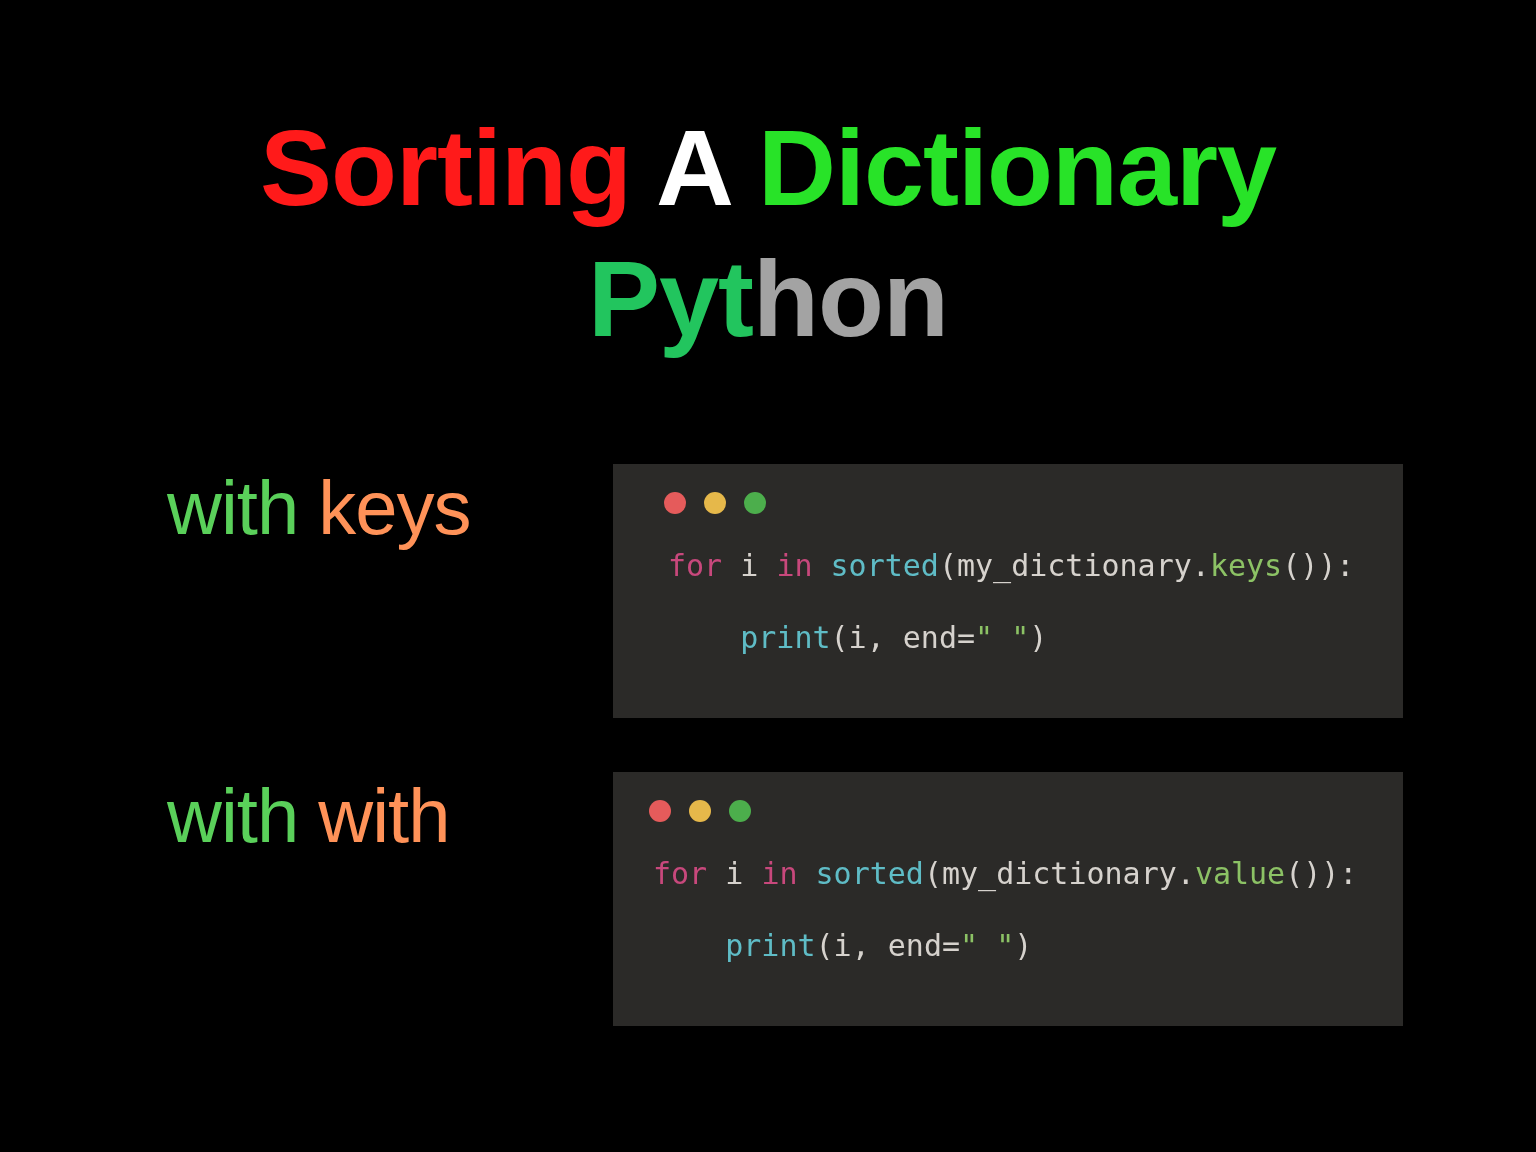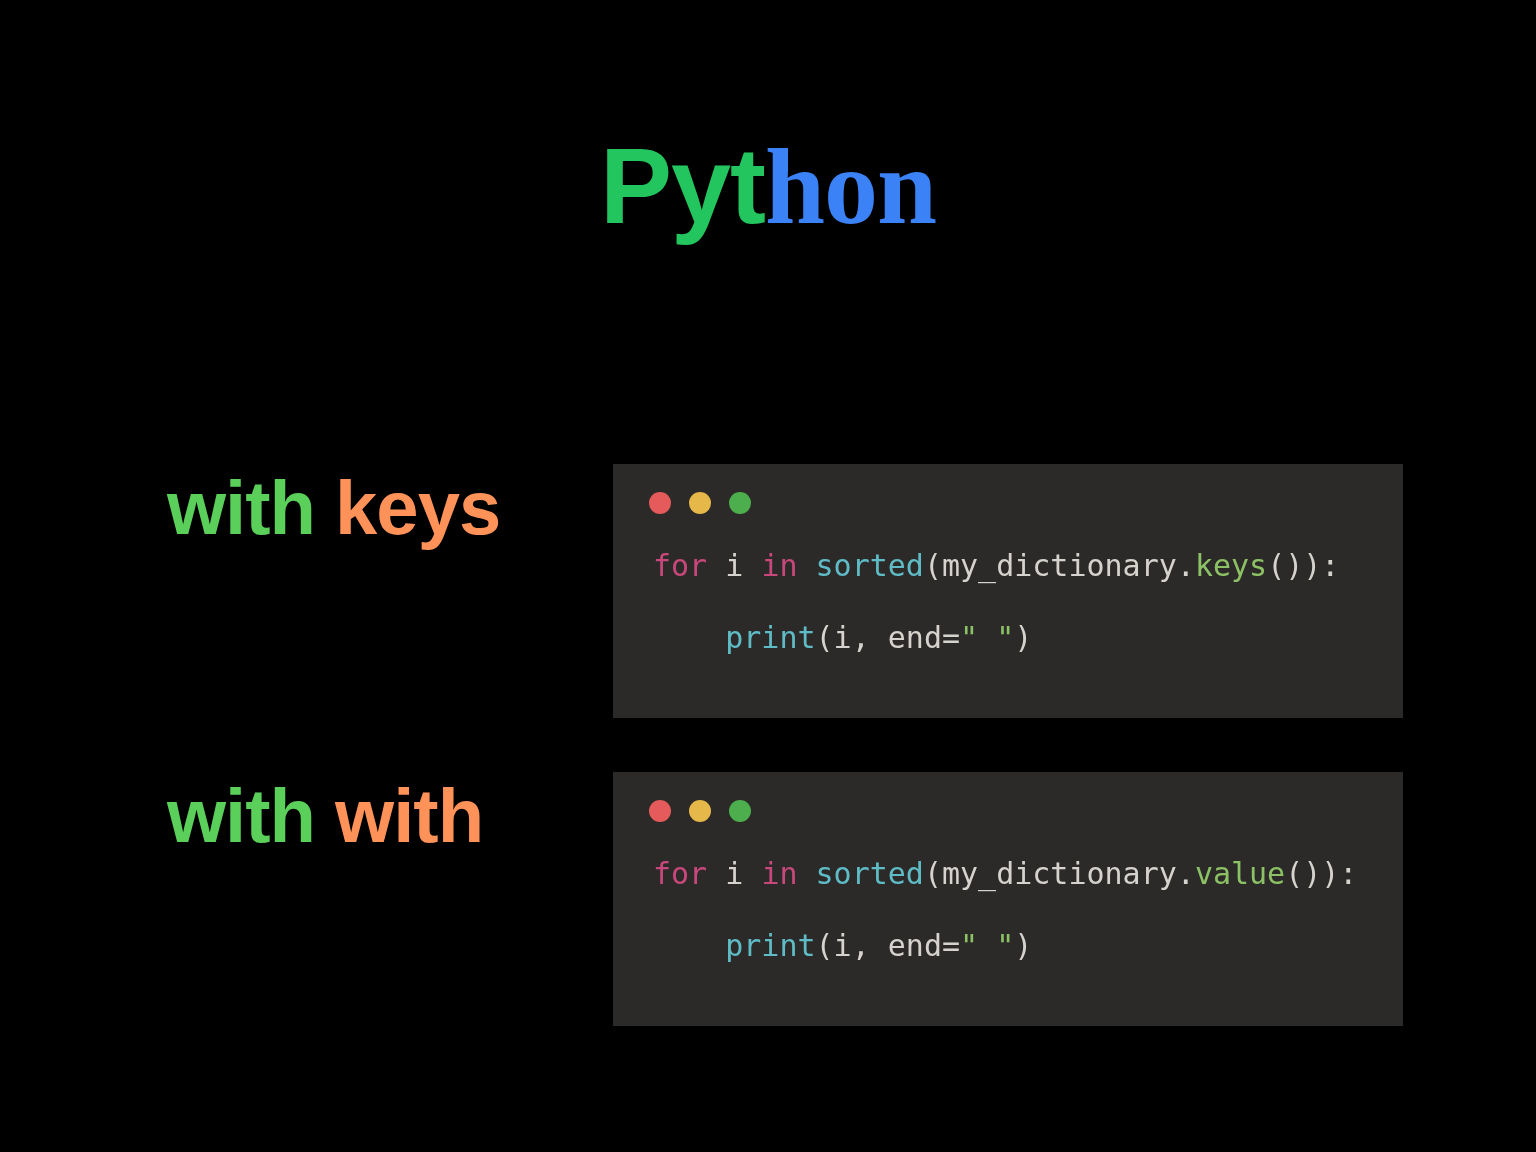--- a/index.html
+++ b/index.html
@@ -31,52 +31,52 @@
   }
   .title-line2 {
     font-size: 108px;
     letter-spacing: -1px;
     margin-top: 18px;
   }
   .t-red    { color: #ff1a1a; }
   .t-white  { color: #ffffff; }
   .t-green  { color: #28e328; }
   .t-cyan   { color: #22c55e; }
-  .t-yellow { color: #3b82f6; font-family: Liberation Serif, serif; }
+  .t-yellow { color: #a3a3a3; }
   .t-accent { color: #5ad05a; }
   .t-orange { color: #ff9258; }
 
   .row {
     position: absolute;
     left: 0;
     width: 1270px;
     display: flex;
     align-items: center;
   }
   .row1 { top: 368px; }
   .row2 { top: 676px; }
 
   .label {
     width: 460px;
     padding-left: 34px;
     box-sizing: border-box;
-    font-weight: 700;
+    font-weight: 400;
     font-size: 76px;
     letter-spacing: -1px;
   }
 
   .codebox {
     position: absolute;
     left: 480px;
     width: 790px;
     height: 254px;
     background: #2b2a28;
     box-sizing: border-box;
   }
-  .cb1 { top: 0; }
+  .cb1 { top: 0; padding-left: 15px; }
   .cb2 { top: 0; }
 
   .dots {
     display: flex;
     gap: 18px;
     padding: 28px 0 0 36px;
   }
   .dot {
     width: 22px;
     height: 22px;
@@ -98,20 +98,25 @@
   .code .fn   { color: #5fbcc6; }
   .code .attr { color: #8cc265; }
   .code .str  { color: #8cc265; }
 </style>
 </head>
 <body>
 
 <div class="canvas">
 
   <div class="title">
+    <div class="title-line1">
+      <span class="t-red">Sorting</span>
+      <span class="t-white">A</span>
+      <span class="t-green">Dictionary</span>
+    </div>
     <div class="title-line2">
       <span class="t-cyan">Pyt</span><span class="t-yellow">hon</span>
     </div>
   </div>
 
   <div class="row row1">
     <div class="label">
       <span class="t-accent">with</span>
       <span class="t-orange">keys</span>
     </div>

